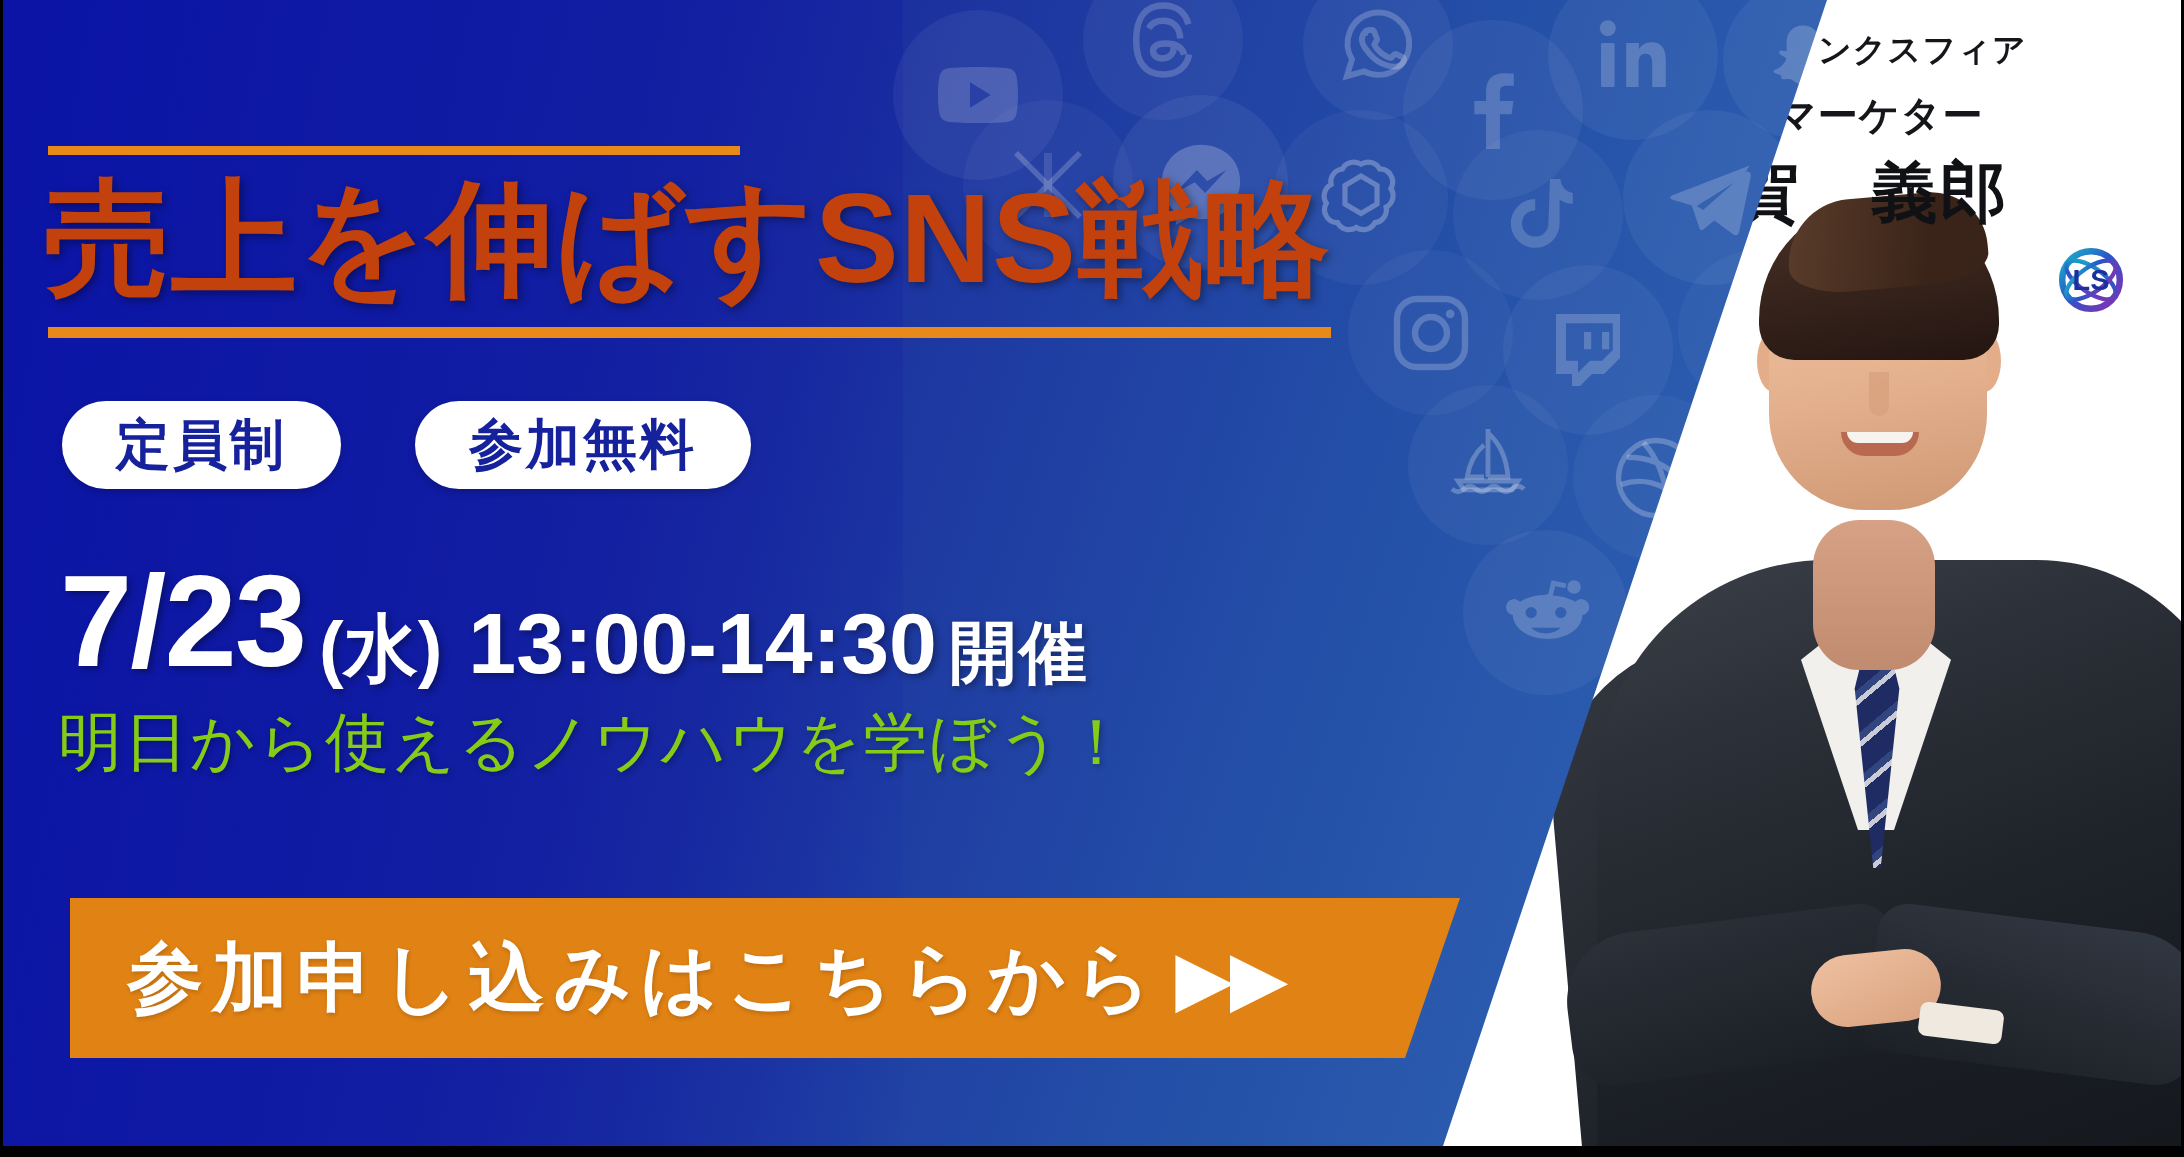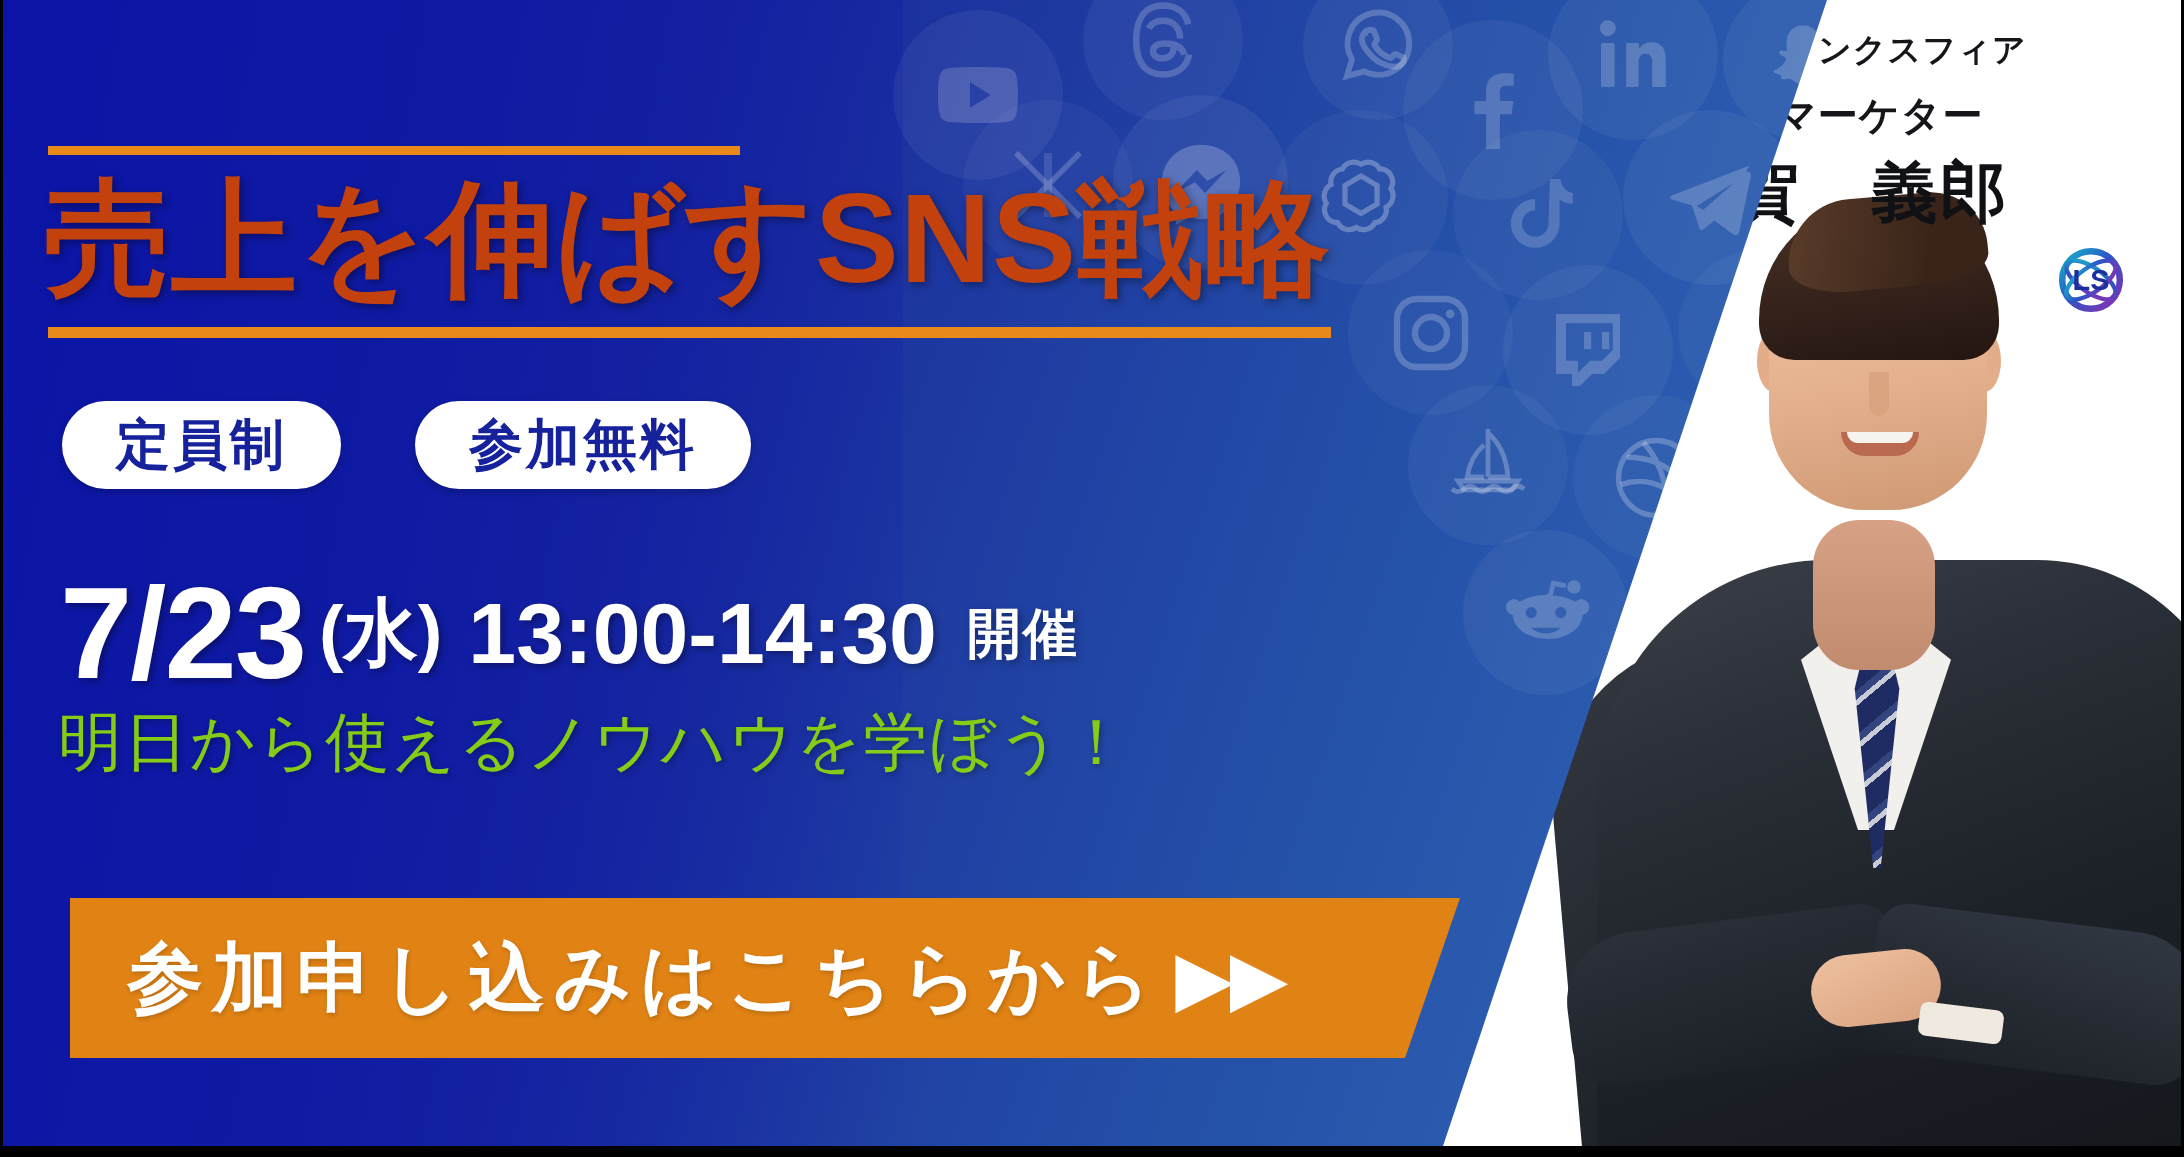--- a/index.html
+++ b/index.html
@@ -58,29 +58,29 @@
   .badge{
     background:#ffffff;border-radius:999px;
     padding:12px 54px;
     font-size:54px;font-weight:bold;color:#16219c;letter-spacing:3px;
     line-height:1.18;white-space:nowrap;
     box-shadow:0 3px 7px rgba(0,0,0,.22);
   }
 
   
   .daterow{
-    position:absolute;left:60px;top:568px;
+    position:absolute;left:60px;top:556px;
     color:#ffffff;white-space:nowrap;
     text-shadow:3px 3px 7px rgba(0,0,0,.35);
-    display:flex;align-items:center;
+    display:flex;align-items:flex-end;
   }
   .d-big{font-size:130px;font-weight:bold;line-height:1;letter-spacing:-2px;}
   .d-dow{font-size:74px;font-weight:bold;line-height:1;margin-left:14px;letter-spacing:0;}
   .d-time{font-size:86px;font-weight:bold;line-height:1;margin-left:26px;letter-spacing:0;}
-  .d-kai{font-size:54px;font-weight:bold;line-height:1;margin-left:30px;letter-spacing:2px;}
+  .d-kai{font-size:68px;font-weight:bold;line-height:1;margin-left:12px;letter-spacing:2px;}
 
   .tagline{
     position:absolute;left:58px;top:710px;
     font-size:64px;line-height:1;color:#84cc16;font-weight:400;letter-spacing:2px;
     text-shadow:2px 2px 6px rgba(0,0,0,.32);white-space:nowrap;
   }
 
   
   .cta{
     position:absolute;left:70px;top:898px;width:1390px;height:160px;

